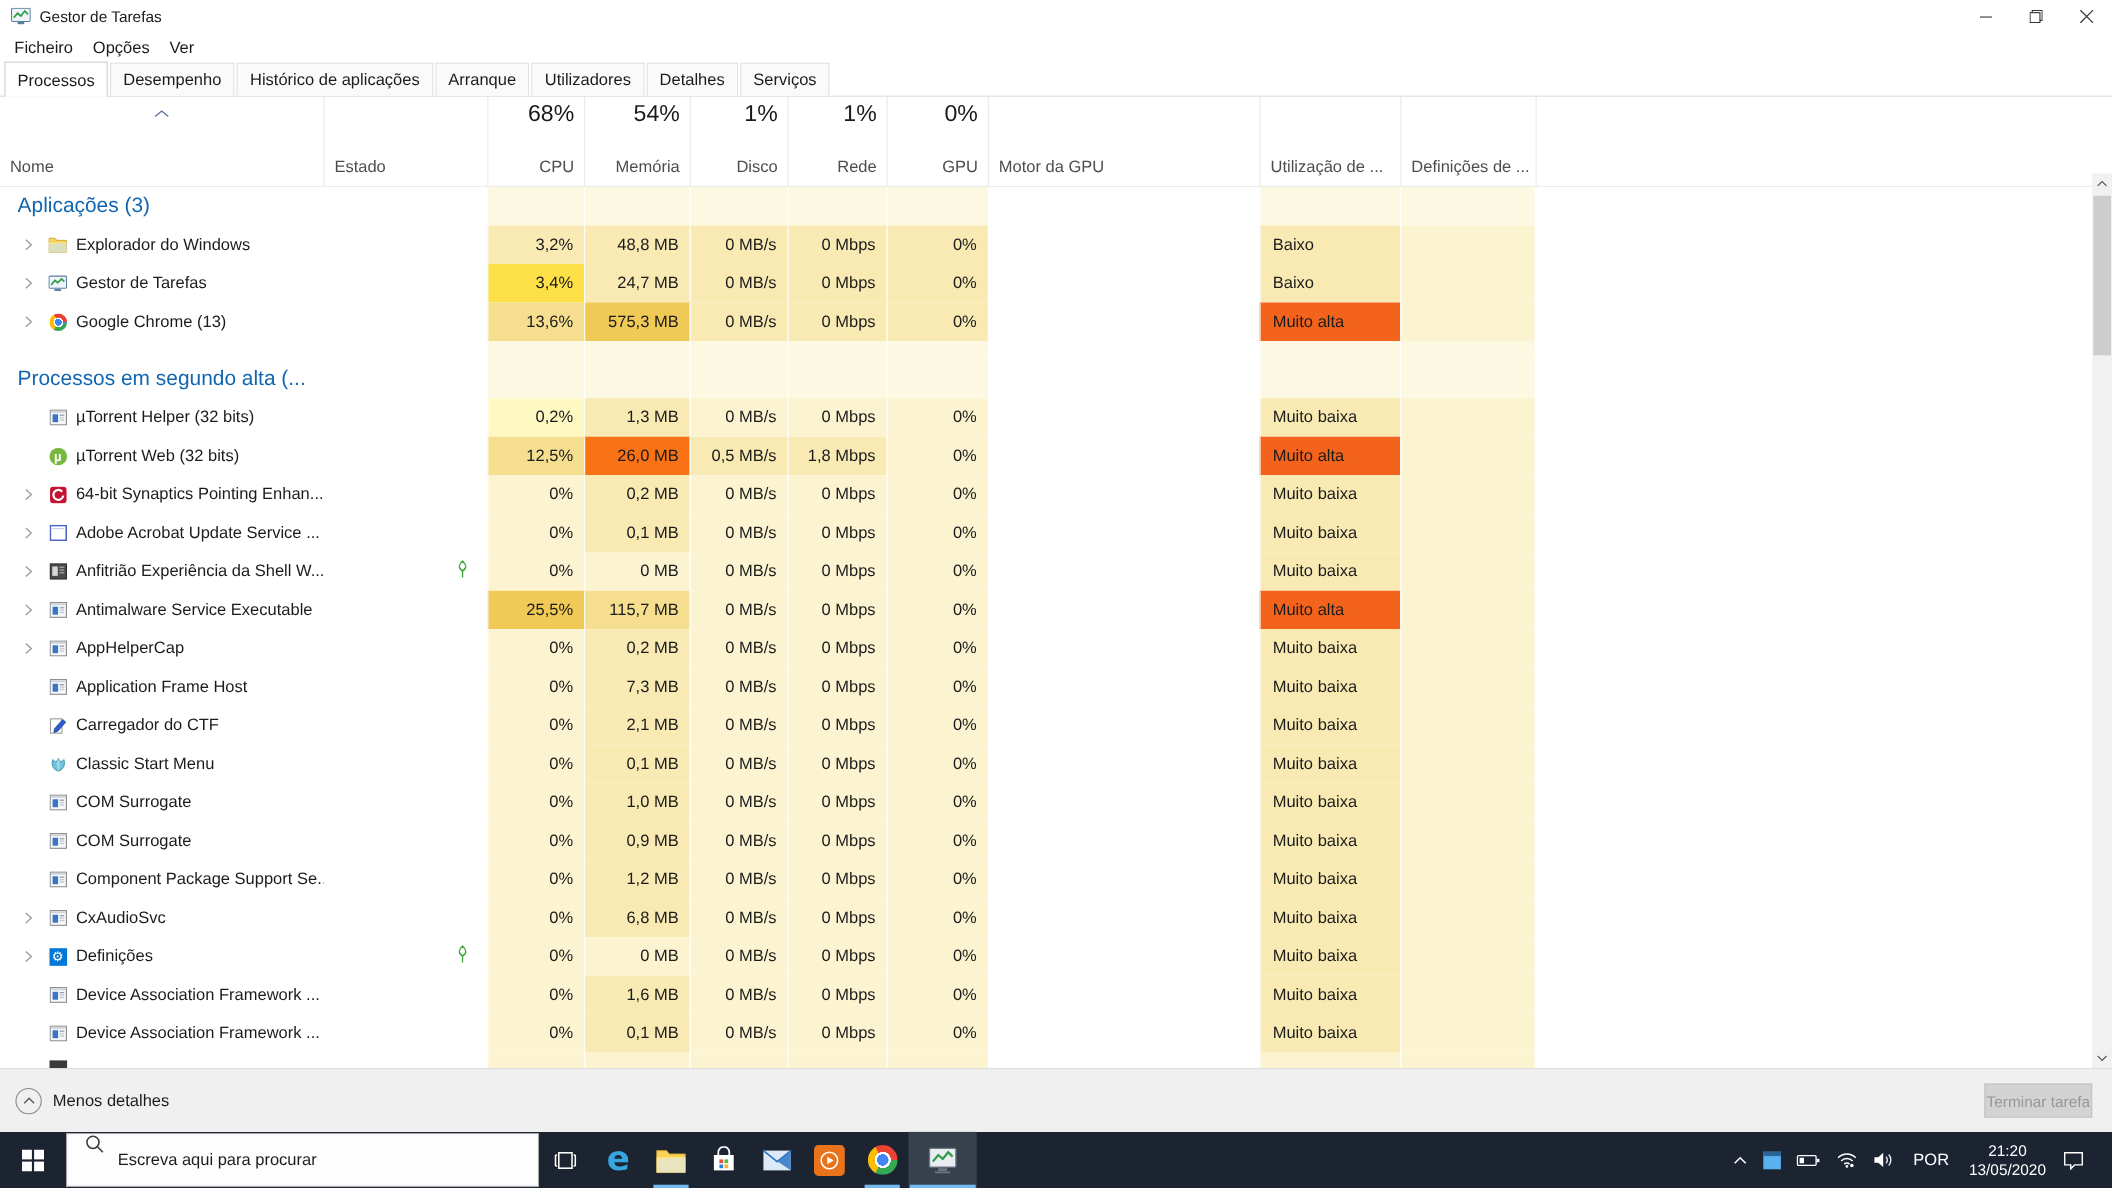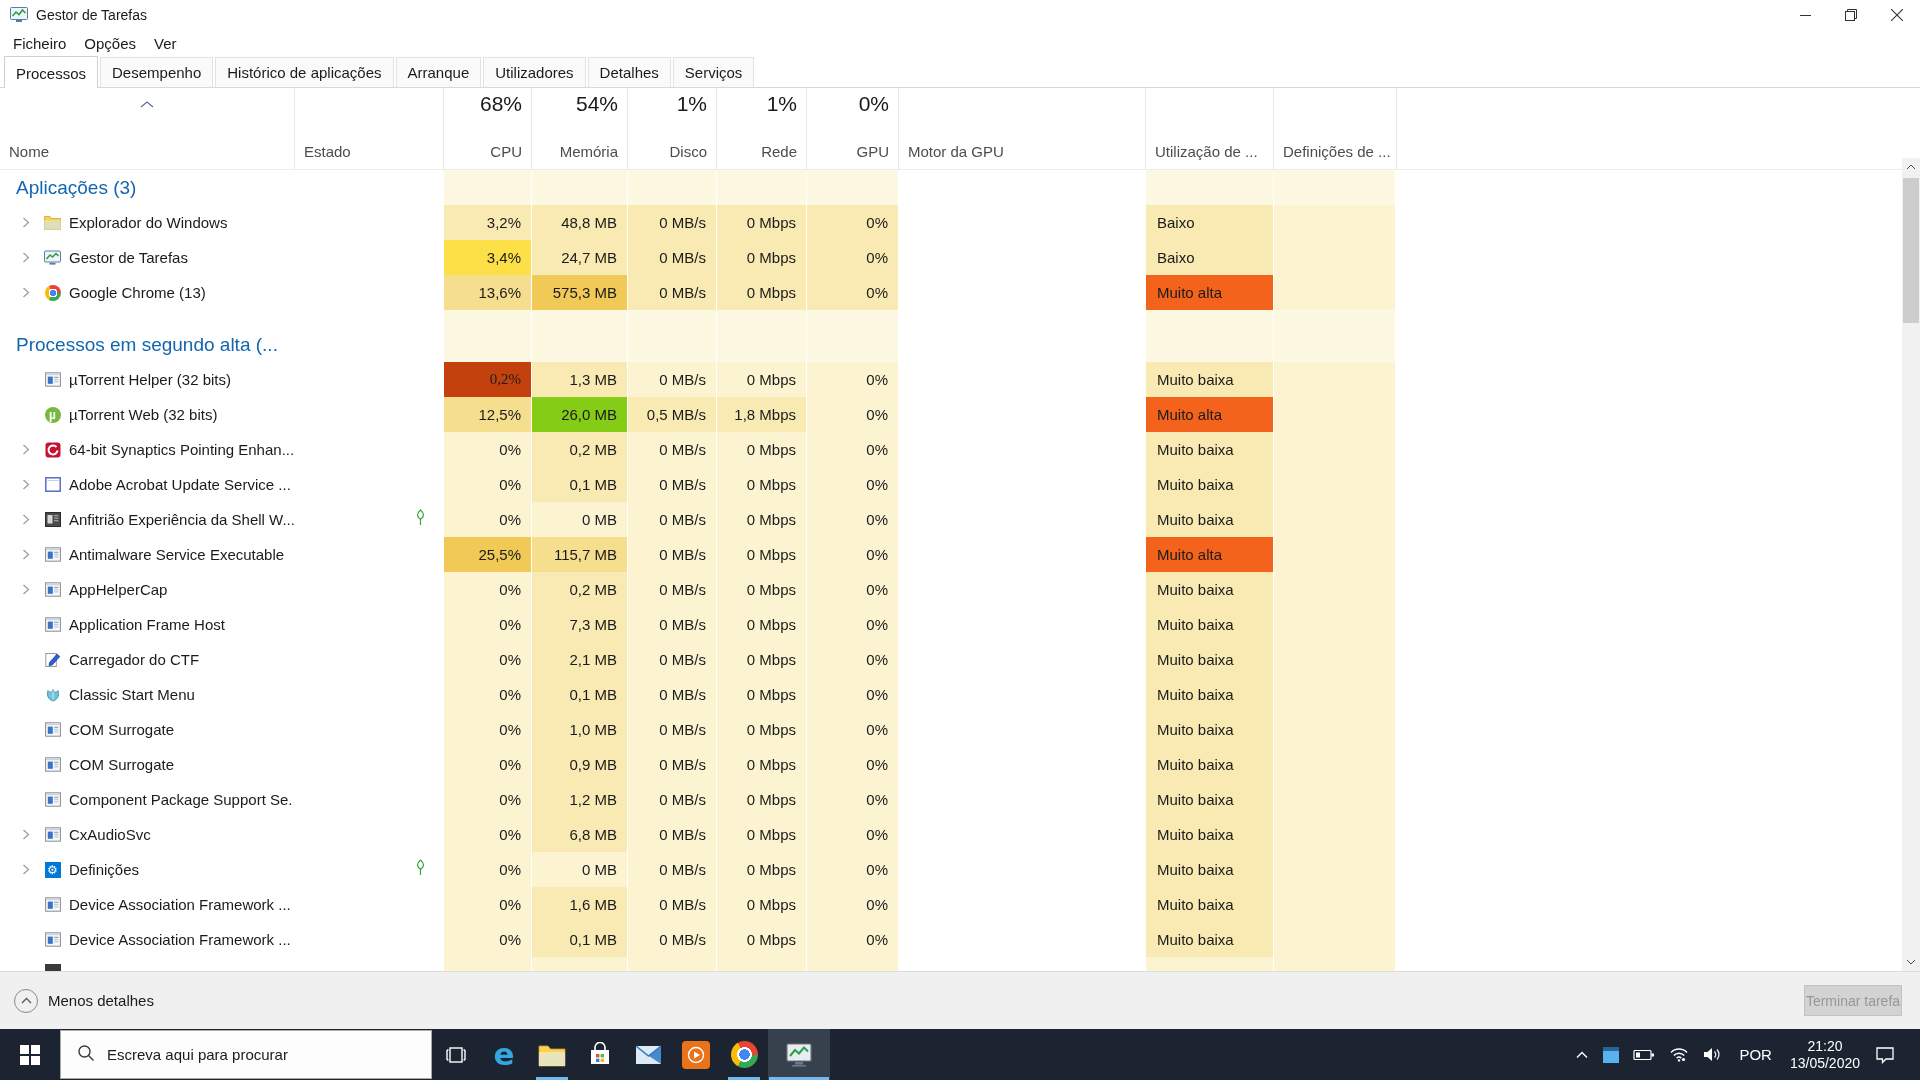--- a/index.html
+++ b/index.html
@@ -58,21 +58,21 @@
   
   .footer { height:58px; background:#f0f0f0; border-top:1px solid #dcdcdc; display:flex; align-items:center; position:relative; }
   .less-toggle { display:flex; align-items:center; gap:10px; margin-left:14px; }
   .toggle-circle { width:24px; height:24px; border-radius:50%; border:1px solid #8a8a8a; display:flex; align-items:center; justify-content:center; }
   .less-label { font-size:15px; }
   .end-task-btn { position:absolute; right:18px; top:13px; width:98px; height:31px; background:#d3d3d3; border:1px solid #c2c2c2; color:#979797; font-size:14px; display:flex; align-items:center; justify-content:center; }
 
   
   .taskbar { height:51px; background:#1c2431; display:flex; align-items:stretch; }
   .tb-start { width:60px; display:flex; align-items:center; justify-content:center; }
-  .tb-search { width:372px; background:#fdfdfd; border:1px solid #a9a9a9; display:flex; align-items:center; margin:1px 0; }
+  .tb-search { width:430px; background:#fdfdfd; border:1px solid #a9a9a9; display:flex; margin:1px 0; }
   .tb-search input { border:none; outline:none; background:transparent; font-size:15px; font-family:"Liberation Sans",sans-serif; color:#1b1b1b; width:330px; }
   .tb-search input::placeholder { color:#1b1b1b; opacity:1; }
   .tb-search .mag { margin:0 12px 0 16px; }
   .tb-icon { width:48px; display:flex; align-items:center; justify-content:center; position:relative; }
   .tb-icon.wide { width:62px; }
   .tb-icon.active { background:#37414e; }
   .runline { position:absolute; bottom:0; left:50%; transform:translateX(-50%); width:32px; height:3px; background:#76b9ed; }
   .tb-icon.active .runline { width:60px; }
   .tray { margin-left:auto; display:flex; align-items:center; color:#fff; }
   .tray-item { display:flex; align-items:center; justify-content:center; padding:0 7px; height:100%; }
@@ -357,21 +357,21 @@
               <rect x="1.4" y="1.6" width="13.2" height="1.6" fill="#cdd3db"></rect>
               <rect x="2.8" y="4.6" width="5" height="7.2" fill="#3b74c4"></rect>
               <rect x="9.2" y="4.8" width="4.2" height="1.3" fill="#9aa7b8"></rect>
               <rect x="9.2" y="7" width="4.2" height="1.3" fill="#c3cbd6"></rect>
               <rect x="9.2" y="9.2" width="4.2" height="1.3" fill="#c3cbd6"></rect>
             </svg>
           </span>
           <span>µTorrent Helper (32 bits)</span>
         </div>
         <div class="cell estado-cell"></div>
-        <div class="cell val-cell" style="background: #c2410c; font-family: Liberation Serif, serif;">
+        <div class="cell val-cell" style="background: #fef9c3;">
           <span>0,2%</span>
         </div>
         <div class="cell val-cell" style="background: rgb(248, 234, 178);">
           <span>1,3 MB</span>
         </div>
         <div class="cell val-cell" style="background: rgb(252, 244, 209);">
           <span>0 MB/s</span>
         </div>
         <div class="cell val-cell" style="background: rgb(252, 244, 209);">
           <span>0 Mbps</span>
@@ -391,21 +391,21 @@
           <span class="chev-box"></span>
           <span class="proc-icon">
             <span class="utorrent-ball">µ</span>
           </span>
           <span>µTorrent Web (32 bits)</span>
         </div>
         <div class="cell estado-cell"></div>
         <div class="cell val-cell" style="background: rgb(245, 222, 141);">
           <span>12,5%</span>
         </div>
-        <div class="cell val-cell" style="background: #84cc16;">
+        <div class="cell val-cell" style="background: #f97316;">
           <span>26,0 MB</span>
         </div>
         <div class="cell val-cell" style="background: rgb(248, 234, 178);">
           <span>0,5 MB/s</span>
         </div>
         <div class="cell val-cell" style="background: rgb(248, 234, 178);">
           <span>1,8 Mbps</span>
         </div>
         <div class="cell val-cell" style="background: rgb(252, 244, 209);">
           <span>0%</span>

